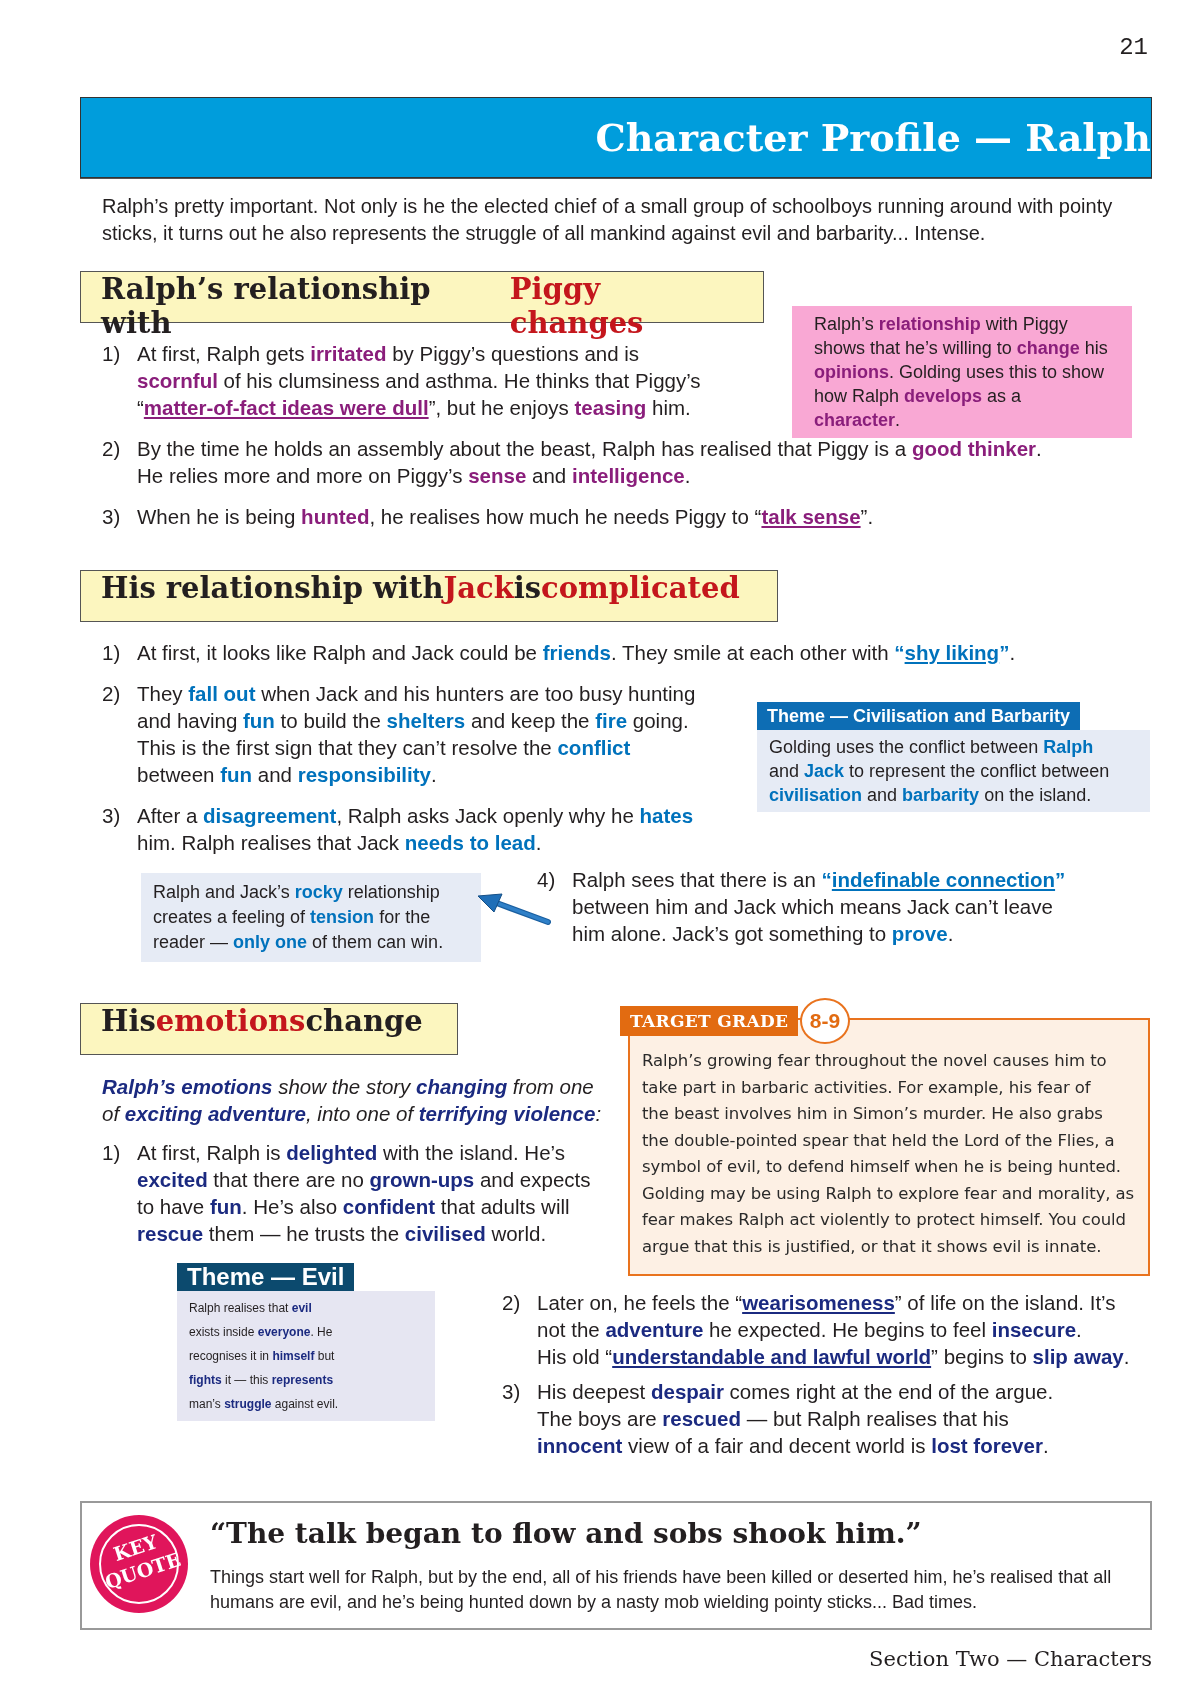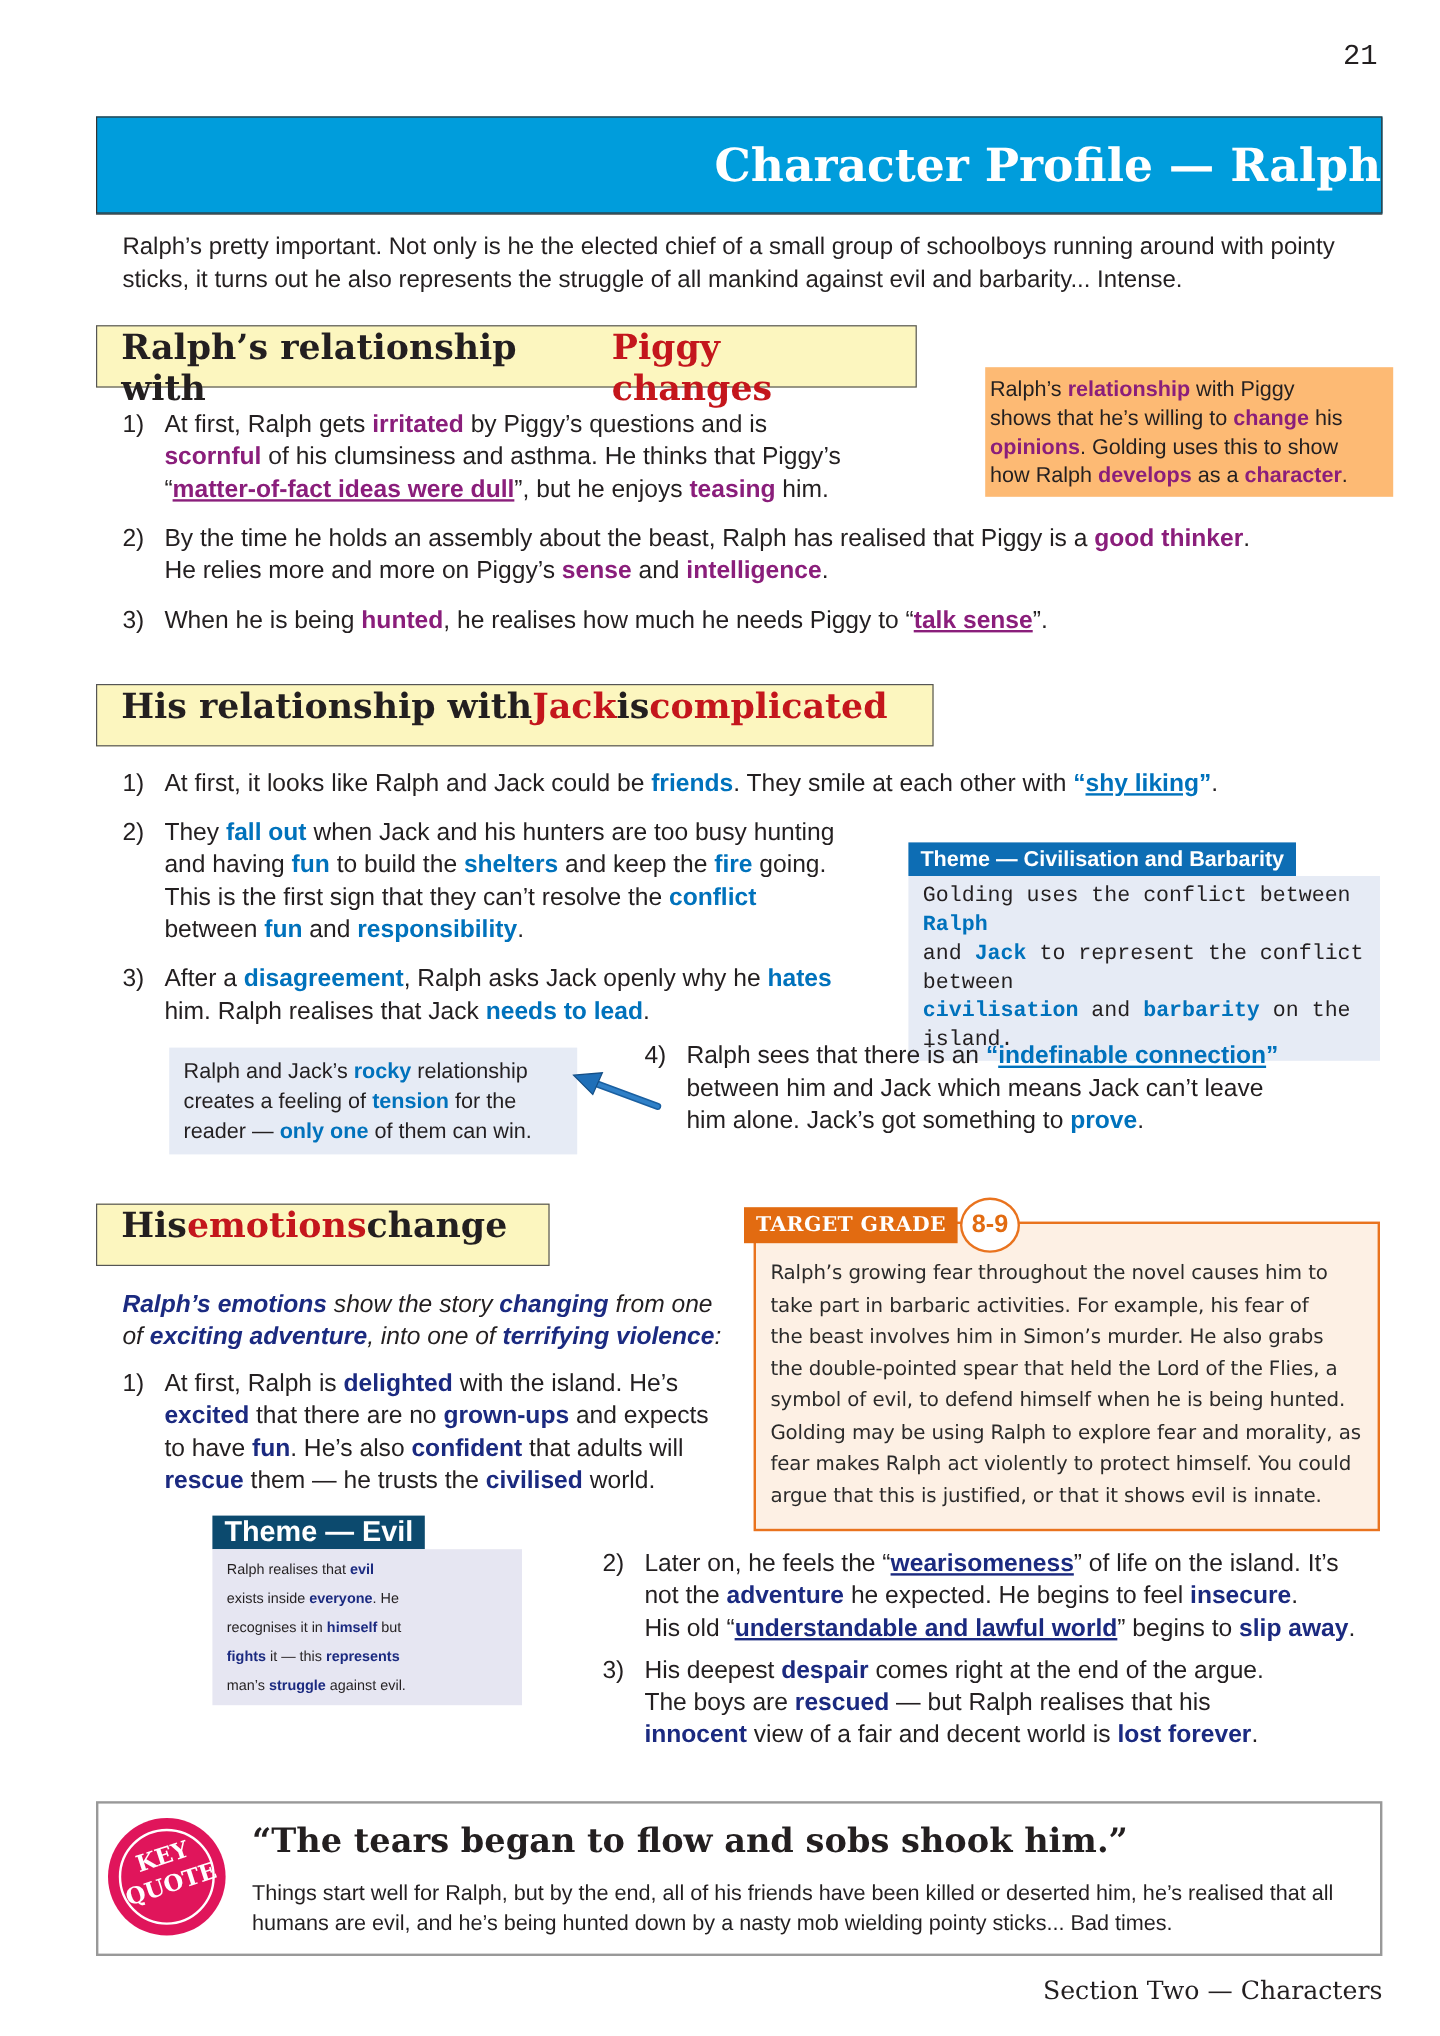--- a/index.html
+++ b/index.html
@@ -21,24 +21,24 @@
 
   .num { position: absolute; left: 0; }
 
   .pur { color: #8a1e7b; font-weight: bold; }
   .pur-u { color: #8a1e7b; font-weight: bold; text-decoration: underline; }
   .blu { color: #0072bc; font-weight: bold; }
   .blu-u { color: #0072bc; font-weight: bold; text-decoration: underline; }
   .nav { color: #1b2a80; font-weight: bold; }
   .nav-u { color: #1b2a80; font-weight: bold; text-decoration: underline; }
 
-  #piggy-note { left: 792px; top: 306px; width: 340px; background: #fdba74; padding: 6px 4px; font-size: 18px; line-height: 24px; margin-left: 29px; }
+  #piggy-note { left: 792px; top: 306px; width: 340px; background: #f9a8d4; padding: 6px 22px; font-size: 18px; line-height: 24px; }
 
   #theme1-label { left: 757px; top: 702px; background: #0d6db4; color: #fff; font-size: 18px; font-weight: bold; padding: 2px 10px; height: 28px; line-height: 24px; }
-  #theme1-box { left: 757px; top: 730px; width: 393px; background: #e6ebf5; padding: 5px 12px; font-size: 18px; line-height: 24px; font-family: Liberation Mono, monospace; }
+  #theme1-box { left: 757px; top: 730px; width: 393px; background: #e6ebf5; padding: 5px 12px; font-size: 18px; line-height: 24px; }
 
   #rocky-note { left: 141px; top: 873px; width: 340px; background: #e6ebf5; padding: 7px 12px; font-size: 18px; line-height: 25px; }
 
   #target-wrap { left: 628px; top: 1018px; width: 522px; height: 258px; }
   #target-box { position: absolute; left: 0; top: 0; width: 522px; height: 258px; background: #fdf0e4; border: 2px solid #e9731e; }
   #target-label { position: absolute; left: -8px; top: -12px; background: #e26b11; color: #fff; font-family: "DejaVu Serif", serif; font-weight: bold; font-size: 17px; padding: 4px 10px 3px 10px; height: 30px; line-height: 22px; letter-spacing: 0.3px; }
   #target-badge { position: absolute; left: 172px; top: -20px; width: 50px; height: 46px; border-radius: 50%; background: #fff; border: 2.5px solid #e9731e; color: #e26b11; font-weight: bold; font-size: 21px; display: flex; align-items: center; justify-content: center; }
   #target-text { position: absolute; left: 14px; top: 30px; width: 500px; font-family: "DejaVu Sans", sans-serif; font-size: 16.5px; line-height: 26.5px; color: #2a2a2a; letter-spacing: -0.1px; }
 
   #theme2-label { left: 177px; top: 1263px; background: #0c4a6e; color: #fff; font-size: 24px; font-weight: bold; padding: 2px 10px; height: 28px; line-height: 24px; }
@@ -158,17 +158,17 @@
 </div>
 
 <div id="quote-box" class="abs">
   <div id="key-quote-badge">
     <div class="ring"></div>
     <div class="txt">
       <div>KEY</div>
       <div>QUOTE</div>
     </div>
   </div>
-  <div id="quote-title" class="serif-bold">“The tears began to flow and sobs shook him.”</div>
+  <div id="quote-title" class="serif-bold">“The talk began to flow and sobs shook him.”</div>
   <div id="quote-text">Things start well for Ralph, but by the end, all of his friends have been killed or deserted him, he’s realised that all humans are evil, and he’s being hunted down by a nasty mob wielding pointy sticks... Bad times.</div>
 </div>
 
 <div id="footer" class="abs">Section Two — Characters</div>
 
 </body></html>

